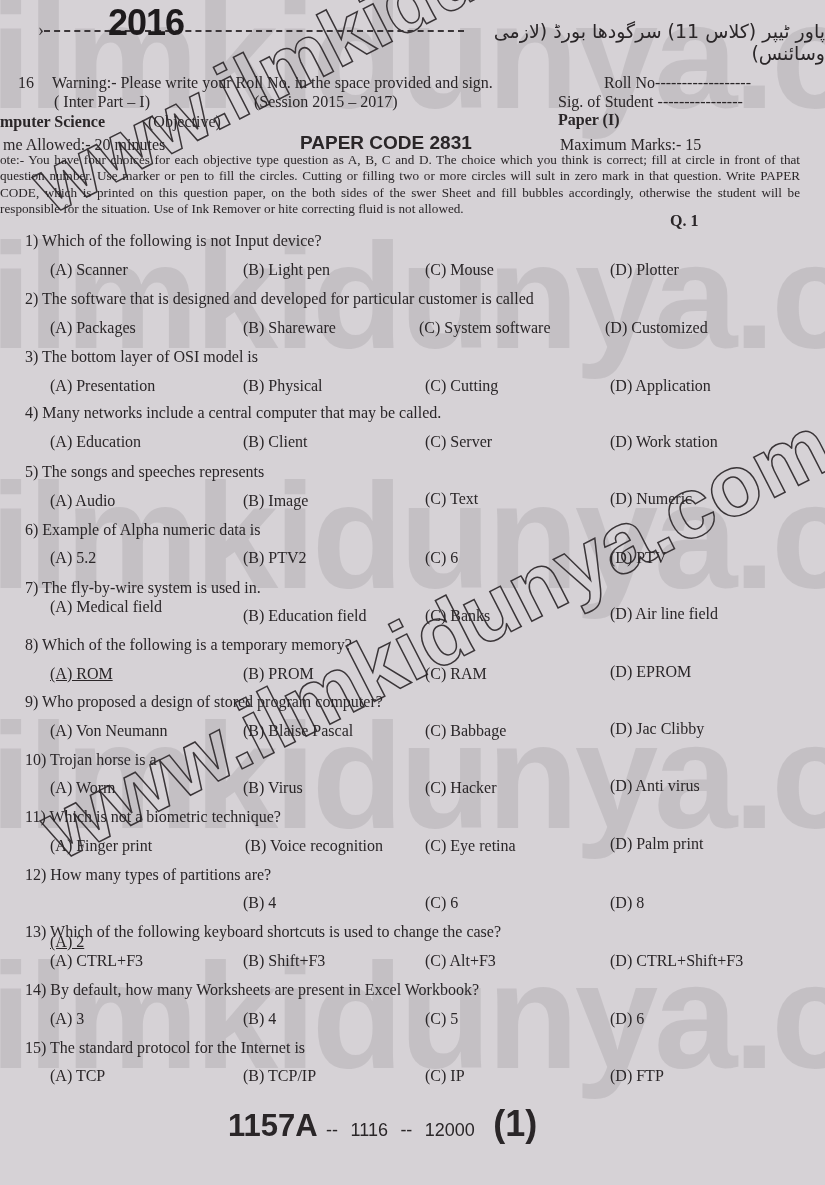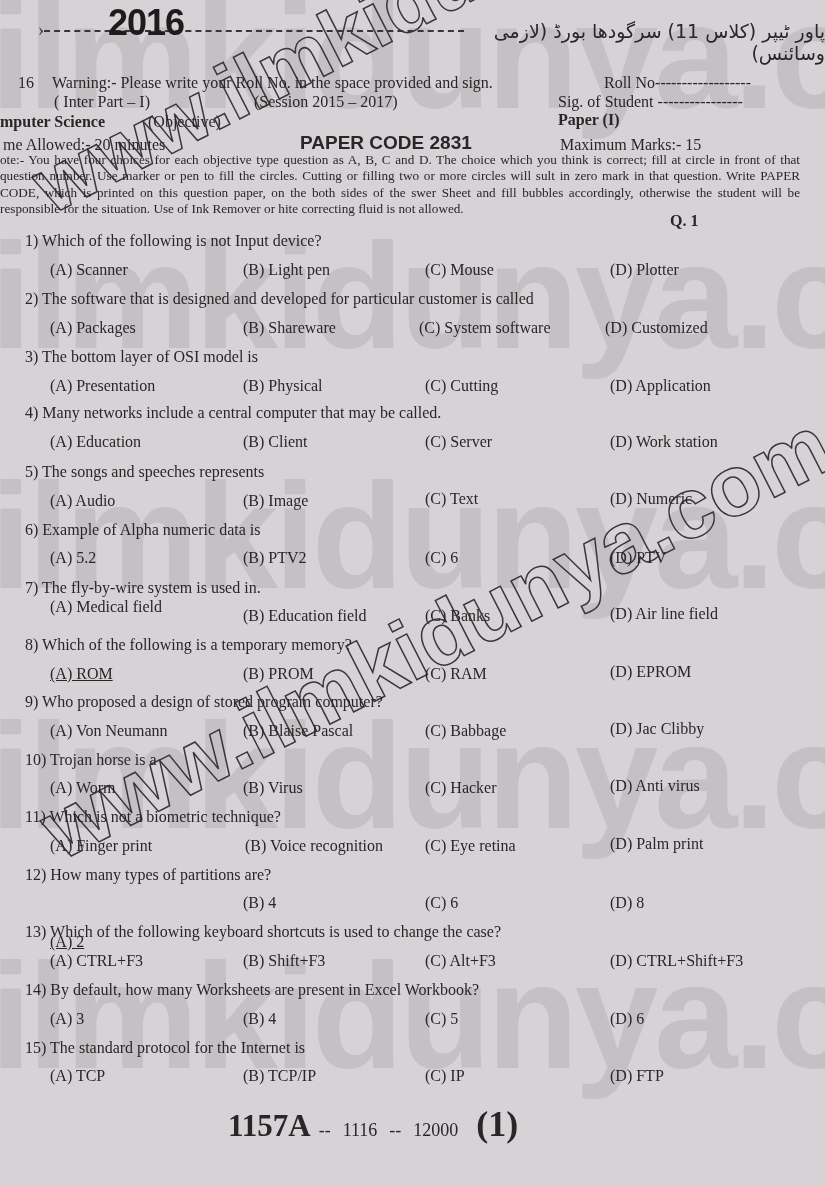--- a/index.html
+++ b/index.html
@@ -42,21 +42,21 @@
     font-family: "Liberation Sans", sans-serif; font-weight: bold; font-size: 19px;
   }
   .note {
     position: absolute; left: 0; top: 152px; width: 800px;
     font-size: 13.2px; line-height: 16.4px; text-align: justify; text-indent: 0;
   }
   .q { position: absolute; left: 25px; font-size: 16px; white-space: nowrap; }
   .opt { position: absolute; font-size: 16px; white-space: nowrap; }
   .footer {
     position: absolute; top: 1103px; left: 228px; white-space: nowrap;
-    font-family: Liberation Serif, serif;
+    font-family: Liberation Sans, sans-serif;
   }
   .footer .big { font-size: 31px; font-weight: bold; }
   .footer .small { font-size: 18px; margin: 0 4px; }
   .footer .paren { font-size: 36px; font-weight: bold; margin-left: 10px; }
 </style>
 </head>
 <body>
 
 <div class="page">
 

